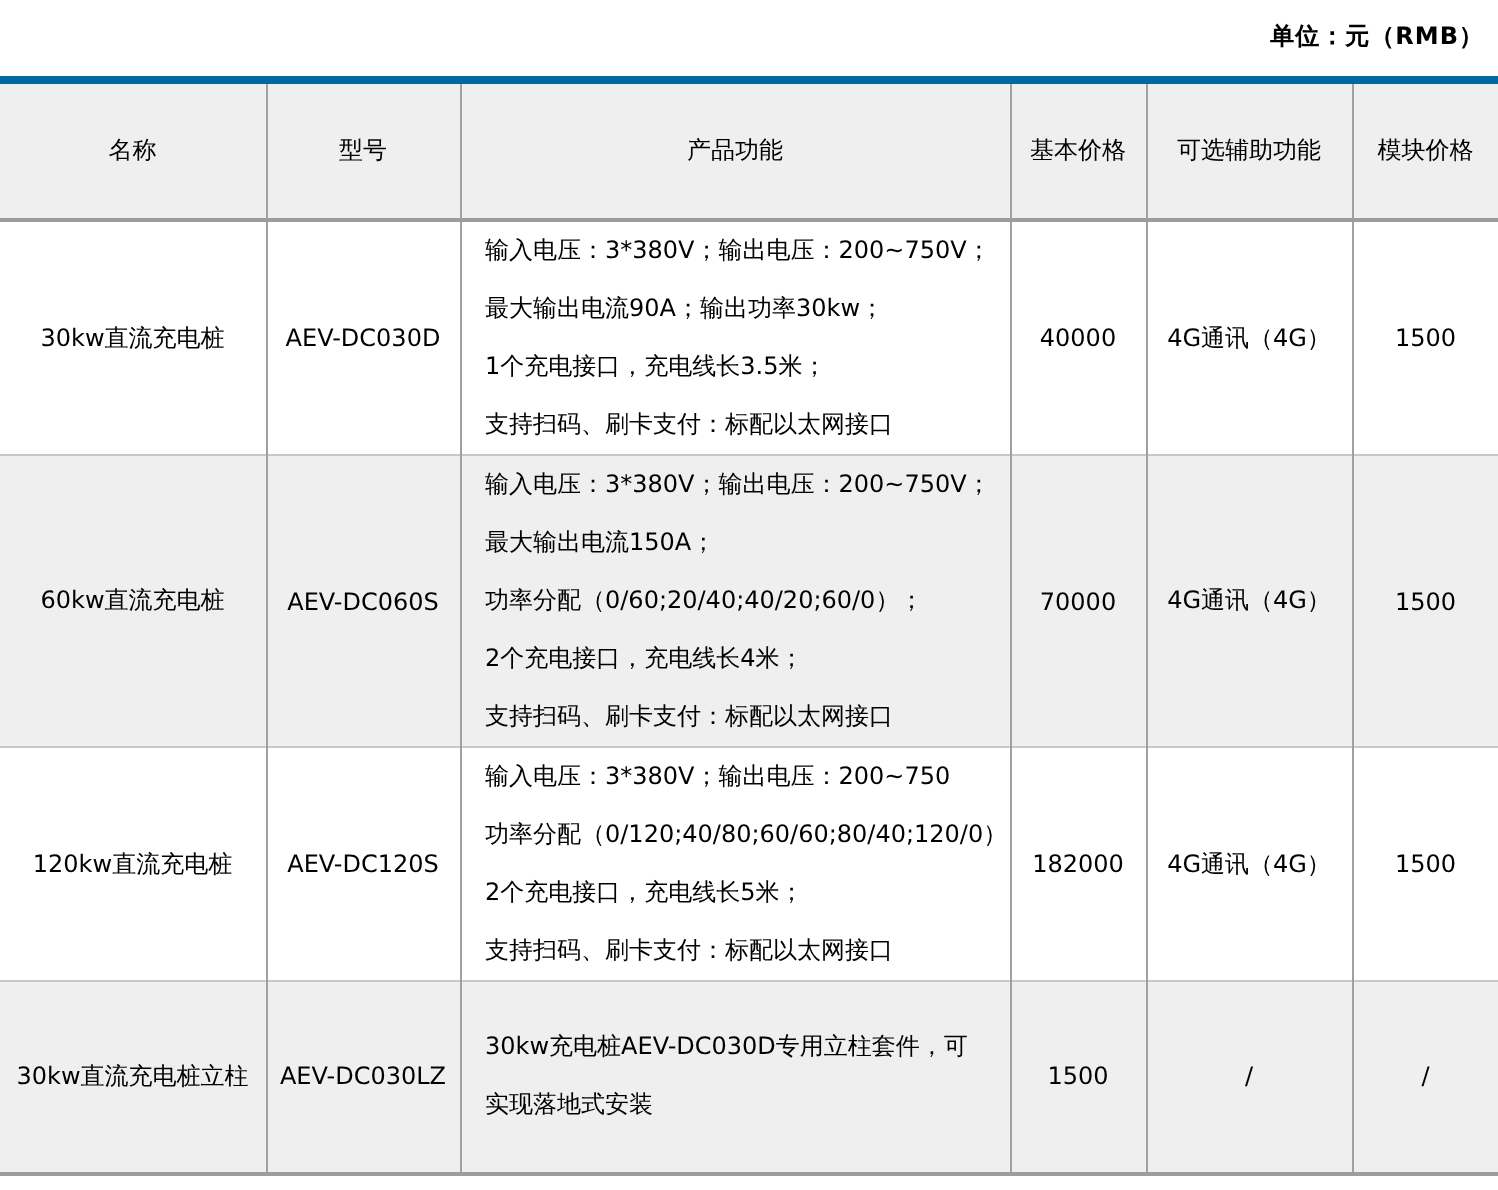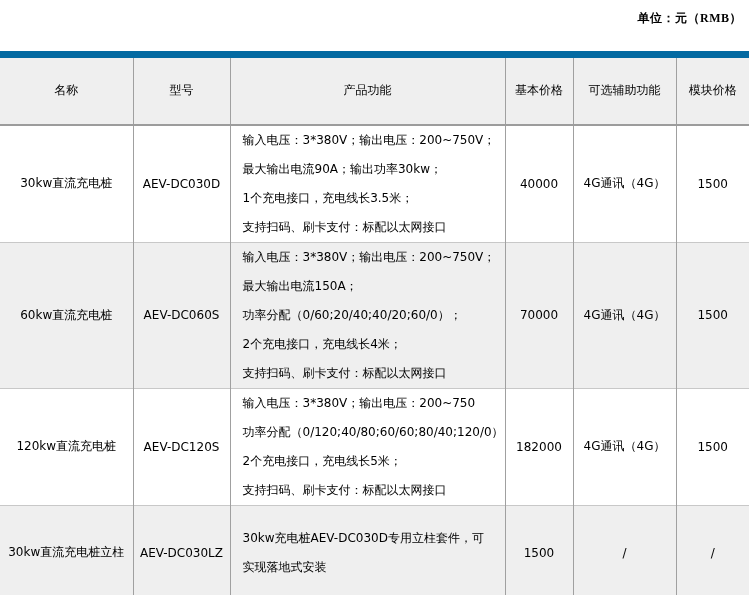--- a/index.html
+++ b/index.html
@@ -2,26 +2,26 @@
 <html><head>
 <meta charset="utf-8">
 <style>
   html,body{margin:0;padding:0;}
   body{
     width:749px;height:595px;overflow:hidden;background:#ffffff;
     font-family:"DejaVu Sans","Liberation Sans",sans-serif;
     color:#000000;
   }
   .unit{
-    box-sizing:border-box;height:51px;padding:10px 7px 0 0;
-    text-align:right;font-size:12px;font-weight:700;letter-spacing:.5px;font-family:Liberation Serif, serif;
+    box-sizing:border-box;height:38px;padding:10px 7px 0 0;
+    text-align:right;font-size:12px;font-weight:700;letter-spacing:.5px;
   }
   table{
     width:749px;border-collapse:collapse;table-layout:fixed;
-    border-top:7px solid #0369a1;border-bottom:2px solid #9c9c9c;
+    border-top:4px solid #0369a1;border-bottom:2px solid #9c9c9c;
   }
   th,td{
     font-size:12px;font-weight:400;text-align:center;vertical-align:middle;
     padding:0;box-sizing:border-box;
   }
   thead th{height:70px;background:#efefef;border-bottom:2px solid #9c9c9c;}
   th + th, td + td{border-left:1px solid #a0a0a0;}
   tbody td{border-top:1px solid #c8c8c8;}
   tbody tr:nth-child(1) td{height:116px;border-top:none;}
   tbody tr:nth-child(2) td{height:146px;background:#efefef;}

